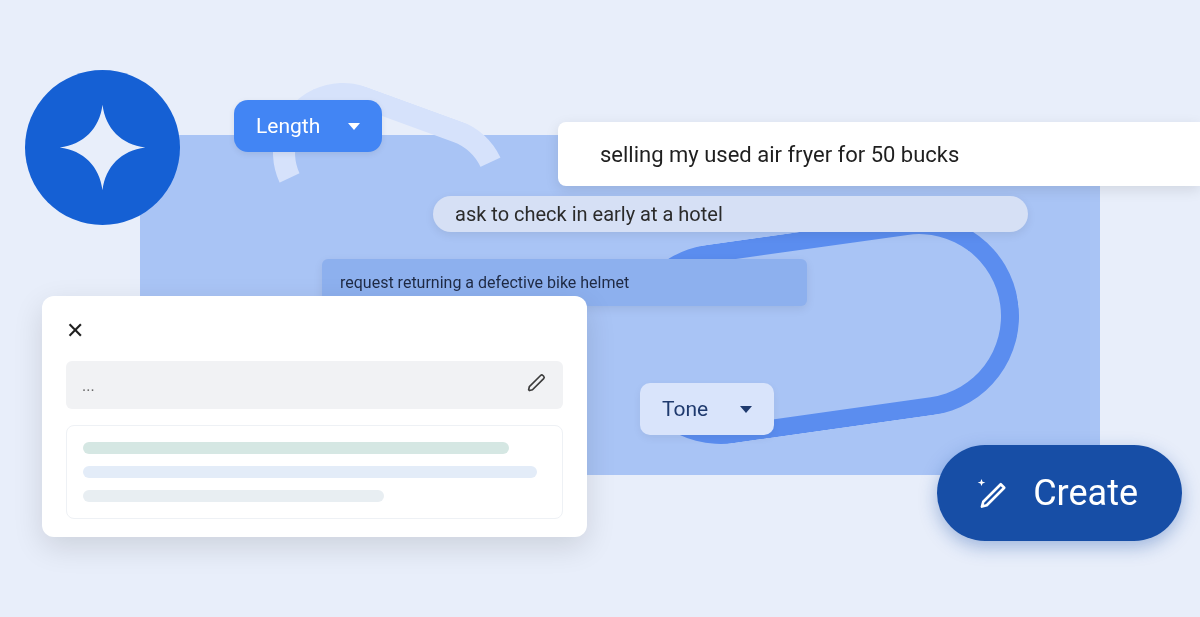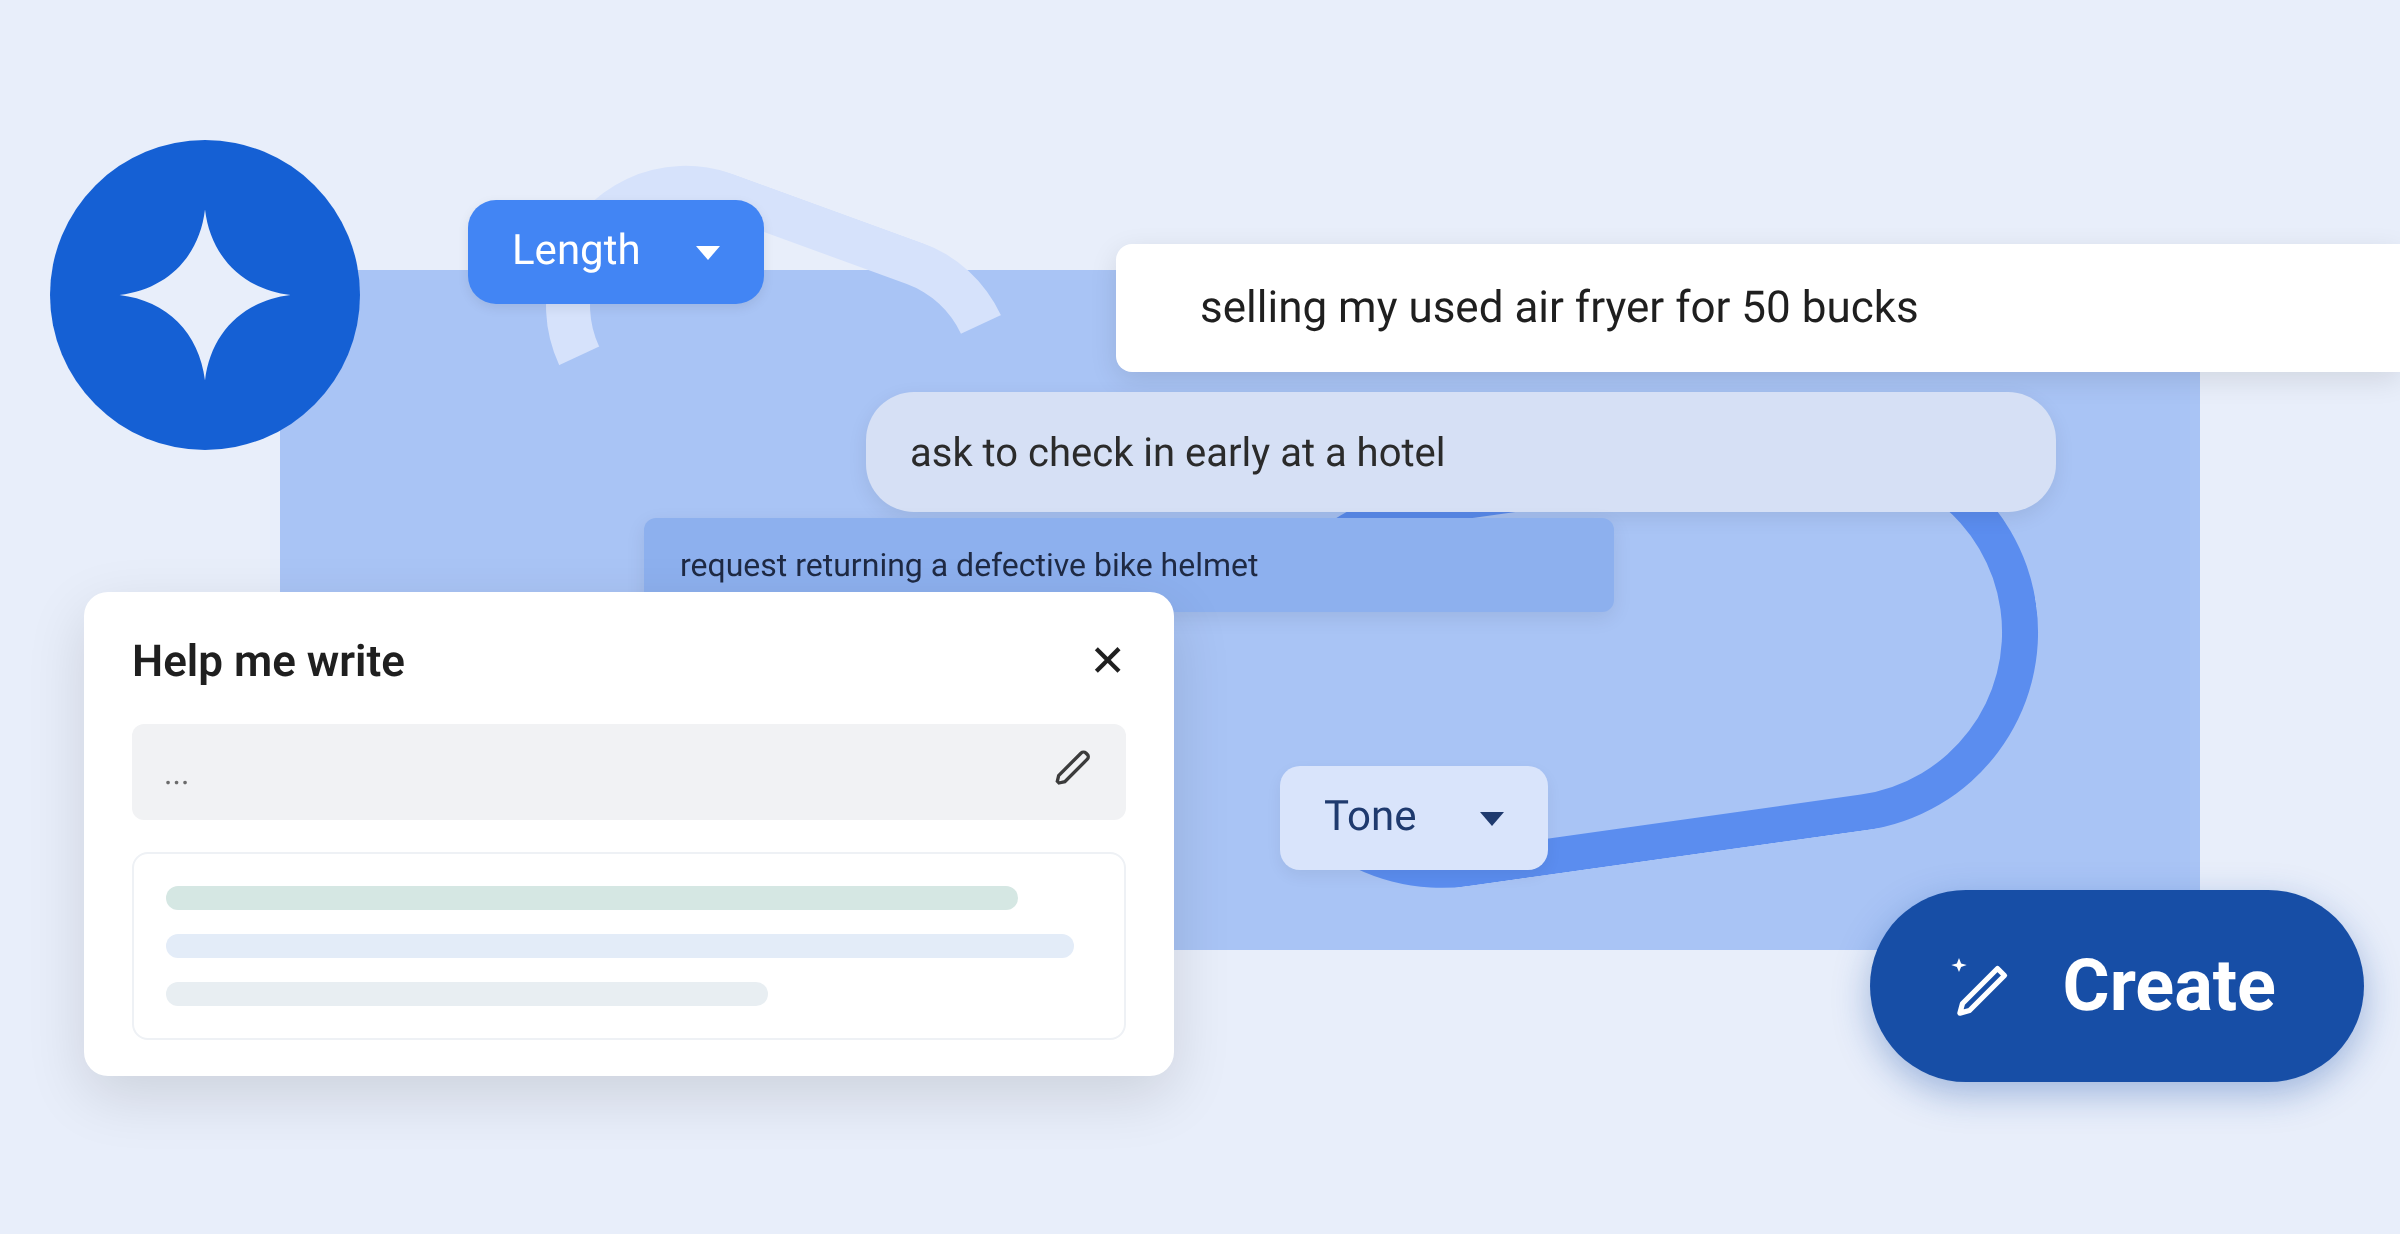--- a/index.html
+++ b/index.html
@@ -89,21 +89,21 @@
 
     .chip {
       position: absolute;
       background: #d6e0f5;
       border-radius: 6px;
       padding: 16px 22px;
       font-size: 18px;
       color: #2b2b2b;
       box-shadow: 0 3px 10px rgba(0,0,0,0.08);
     }
-    .chip.mid { left: 433px; top: 196px; width: 595px; font-size: 20px; padding: 18px 22px; border-radius: 24px; }
+    .chip.mid { left: 433px; top: 196px; width: 595px; font-size: 20px; padding: 6px 22px; border-radius: 24px; }
     .chip.low { left: 322px; top: 259px; background:#8db0ee; width: 485px; font-size: 16px; padding: 14px 18px; color:#1f2a44; }
 
     .hmw-panel {
       position: absolute;
       left: 42px;
       top: 296px;
       width: 545px;
       background: #fff;
       border-radius: 12px;
       padding: 22px 24px 18px;
@@ -158,21 +158,21 @@
       top: 445px;
       background: #174ea6;
       color: #fff;
       border-radius: 55px;
       height: 96px;
       padding: 0 44px 0 34px;
       display: flex;
       align-items: center;
       gap: 20px;
       font-size: 36px;
-      font-weight: 700;
+      font-weight: 400;
       cursor: pointer;
       box-shadow: 0 6px 18px rgba(23,78,166,0.35);
       border: none;
     }
     .create-btn svg { width: 42px; height: 42px; }
   </style>
 </head>
 <body>
 
 <div class="blue-ribbon"></div>
@@ -197,21 +197,20 @@
 <div class="chip mid">
   <span>ask to check in early at a hotel</span>
 </div>
 
 <div class="chip low">
   <span>request returning a defective bike helmet</span>
 </div>
 
 <div class="hmw-panel">
   <div class="hmw-header">
-    <div class="hmw-title">Help me write</div>
     <button class="hmw-close">
       <span>✕</span>
     </button>
   </div>
   <div class="hmw-input">
     <span>...</span>
     <span class="pencil">
       <svg viewBox="0 0 24 24" fill="none" stroke="#3c3c3c" stroke-width="2">
         <path d="M3 21l3.5-.8L20 6.7a2 2 0 0 0 0-2.8l-.9-.9a2 2 0 0 0-2.8 0L2.8 16.5 2 20z"></path>
       </svg>

